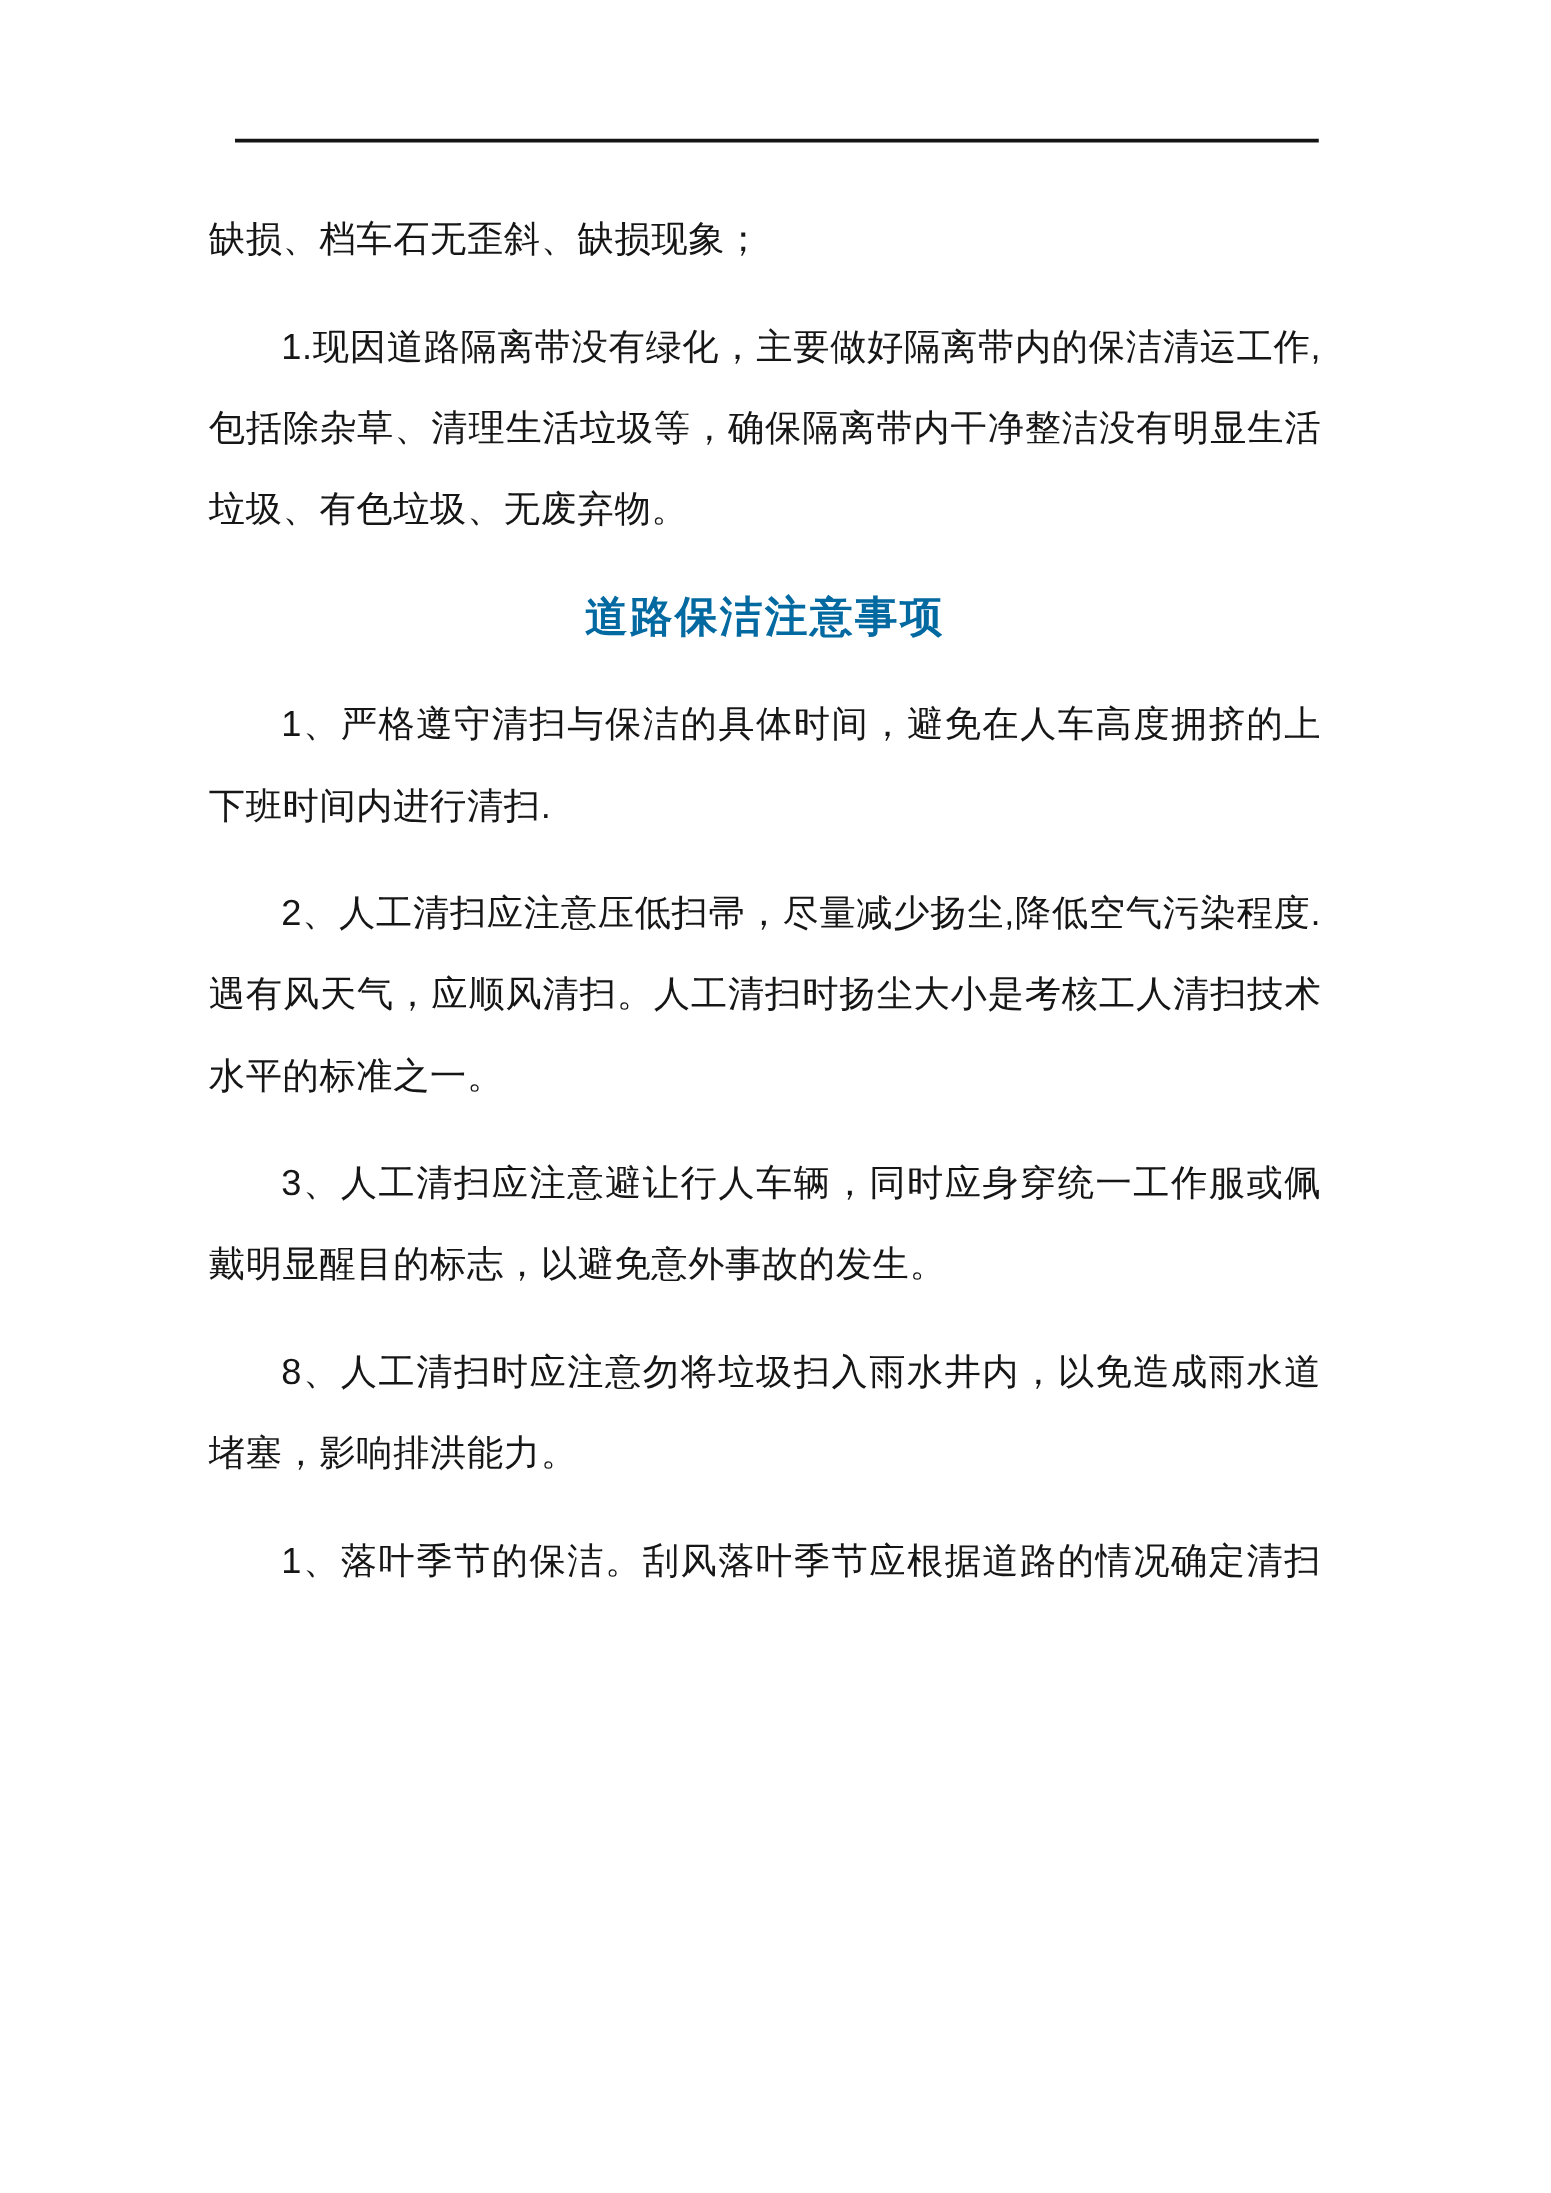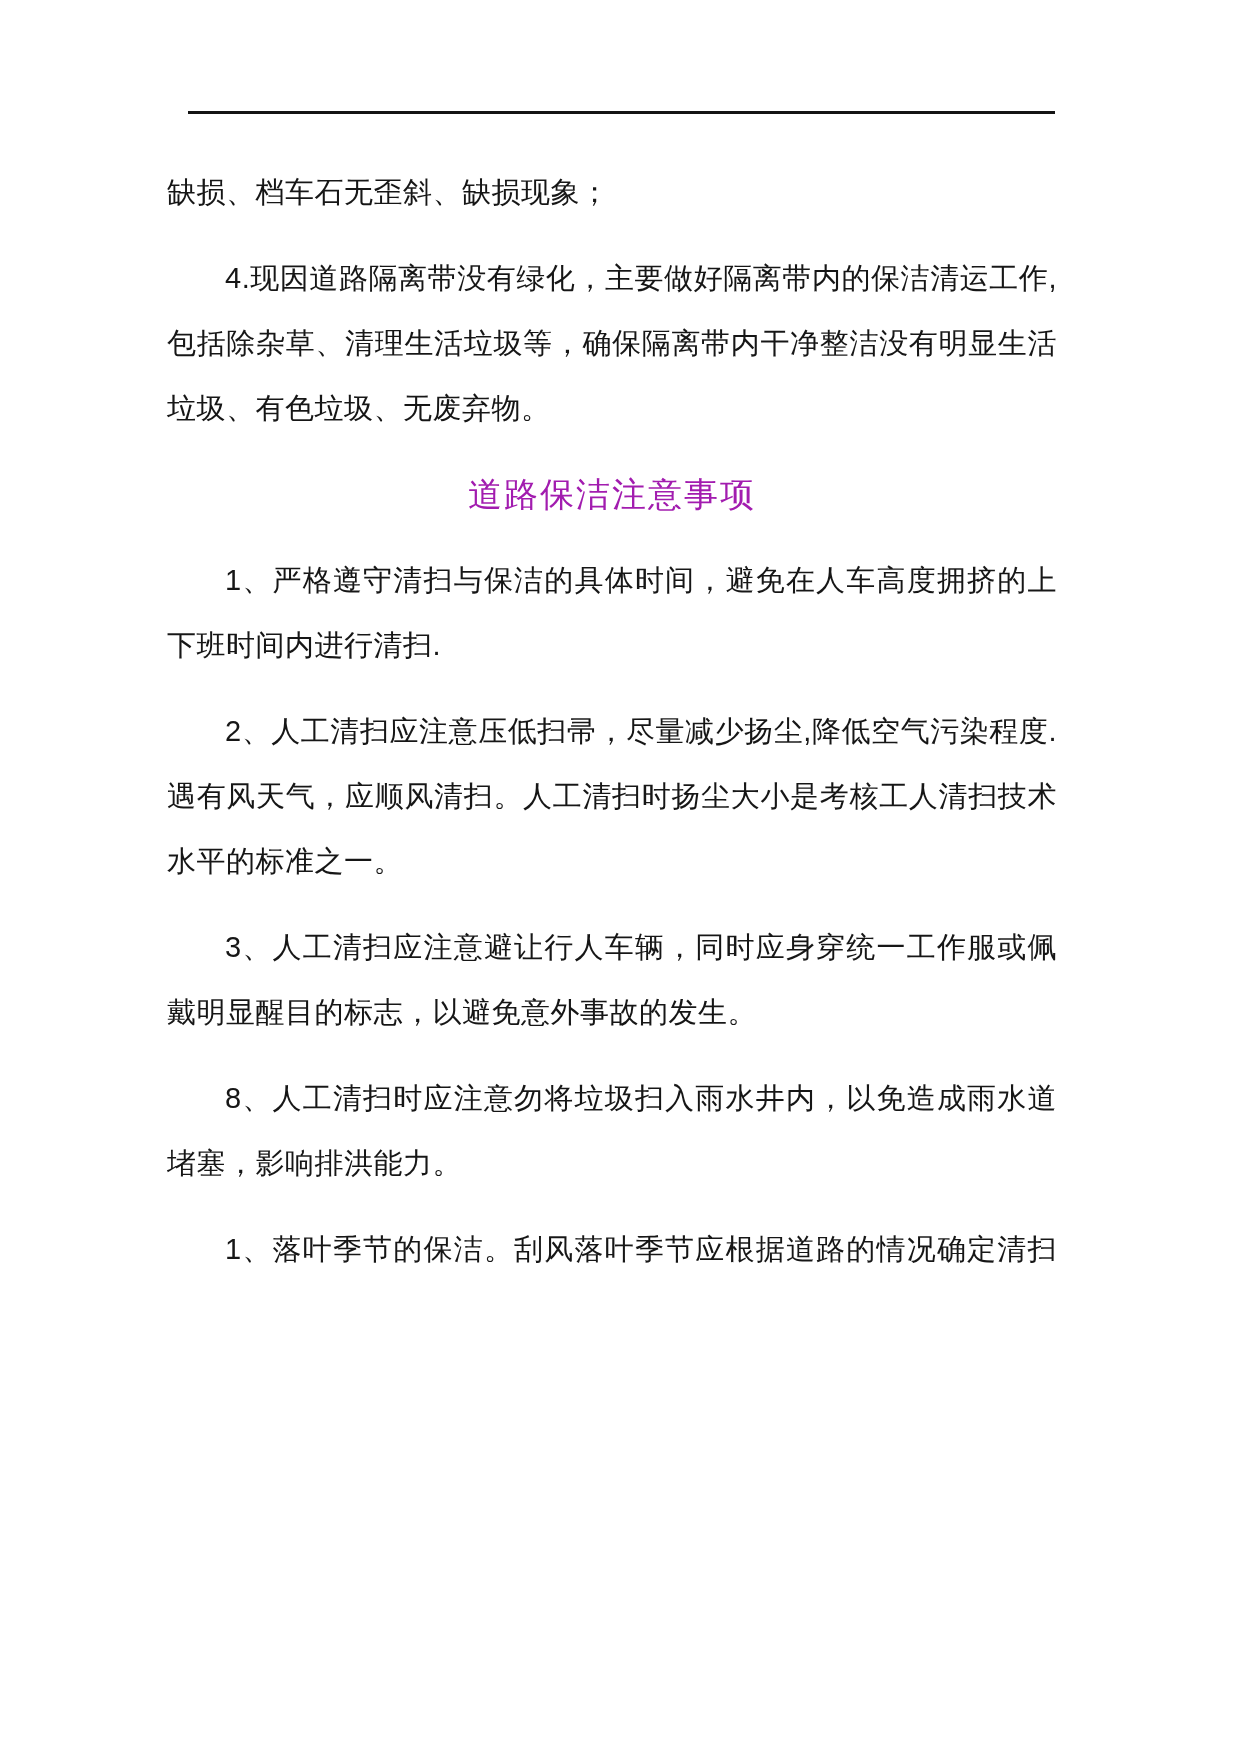--- a/index.html
+++ b/index.html
@@ -26,22 +26,22 @@
     color: #161616;
     text-align: justify;
     letter-spacing: 0.5px;
   }
   .para { margin: 0 0 21px 0; }
   .para.indent { text-indent: 58px; }
   .heading {
     margin: 0 0 21px 0;
     font-size: 34px;
     line-height: 65px;
-    font-weight: 400;
-    color: #a21caf;
+    font-weight: 700;
+    color: #0369a1;
     text-align: center;
     letter-spacing: 2px;
   }
   .footer-rule {
     position: absolute;
     left: 188px; top: 1600px;
     width: 865px; height: 2px;
     background: #9c9c9c;
   }
   .logo-icon {
@@ -73,21 +73,21 @@
 </style>
 </head>
 <body>
 
 <div id="page">
 
   <div class="top-rule"></div>
 
   <div class="content">
     <p class="para">缺损、档车石无歪斜、缺损现象；</p>
-    <p class="para indent">4.现因道路隔离带没有绿化，主要做好隔离带内的保洁清运工作,包括除杂草、清理生活垃圾等，确保隔离带内干净整洁没有明显生活垃圾、有色垃圾、无废弃物。</p>
+    <p class="para indent">1.现因道路隔离带没有绿化，主要做好隔离带内的保洁清运工作,包括除杂草、清理生活垃圾等，确保隔离带内干净整洁没有明显生活垃圾、有色垃圾、无废弃物。</p>
     <h2 class="heading">道路保洁注意事项</h2>
     <p class="para indent">1、严格遵守清扫与保洁的具体时间，避免在人车高度拥挤的上下班时间内进行清扫.</p>
     <p class="para indent">2、人工清扫应注意压低扫帚，尽量减少扬尘,降低空气污染程度.遇有风天气，应顺风清扫。人工清扫时扬尘大小是考核工人清扫技术水平的标准之一。</p>
     <p class="para indent">3、人工清扫应注意避让行人车辆，同时应身穿统一工作服或佩戴明显醒目的标志，以避免意外事故的发生。</p>
     <p class="para indent">8、人工清扫时应注意勿将垃圾扫入雨水井内，以免造成雨水道堵塞，影响排洪能力。</p>
     <p class="para indent">1、落叶季节的保洁。刮风落叶季节应根据道路的情况确定清扫时间及次数.树木比较密集、落叶较多街区的保洁人员应提前上岗，以便在上班时</p>
   </div>
 
   <div class="footer-rule"></div>
 

